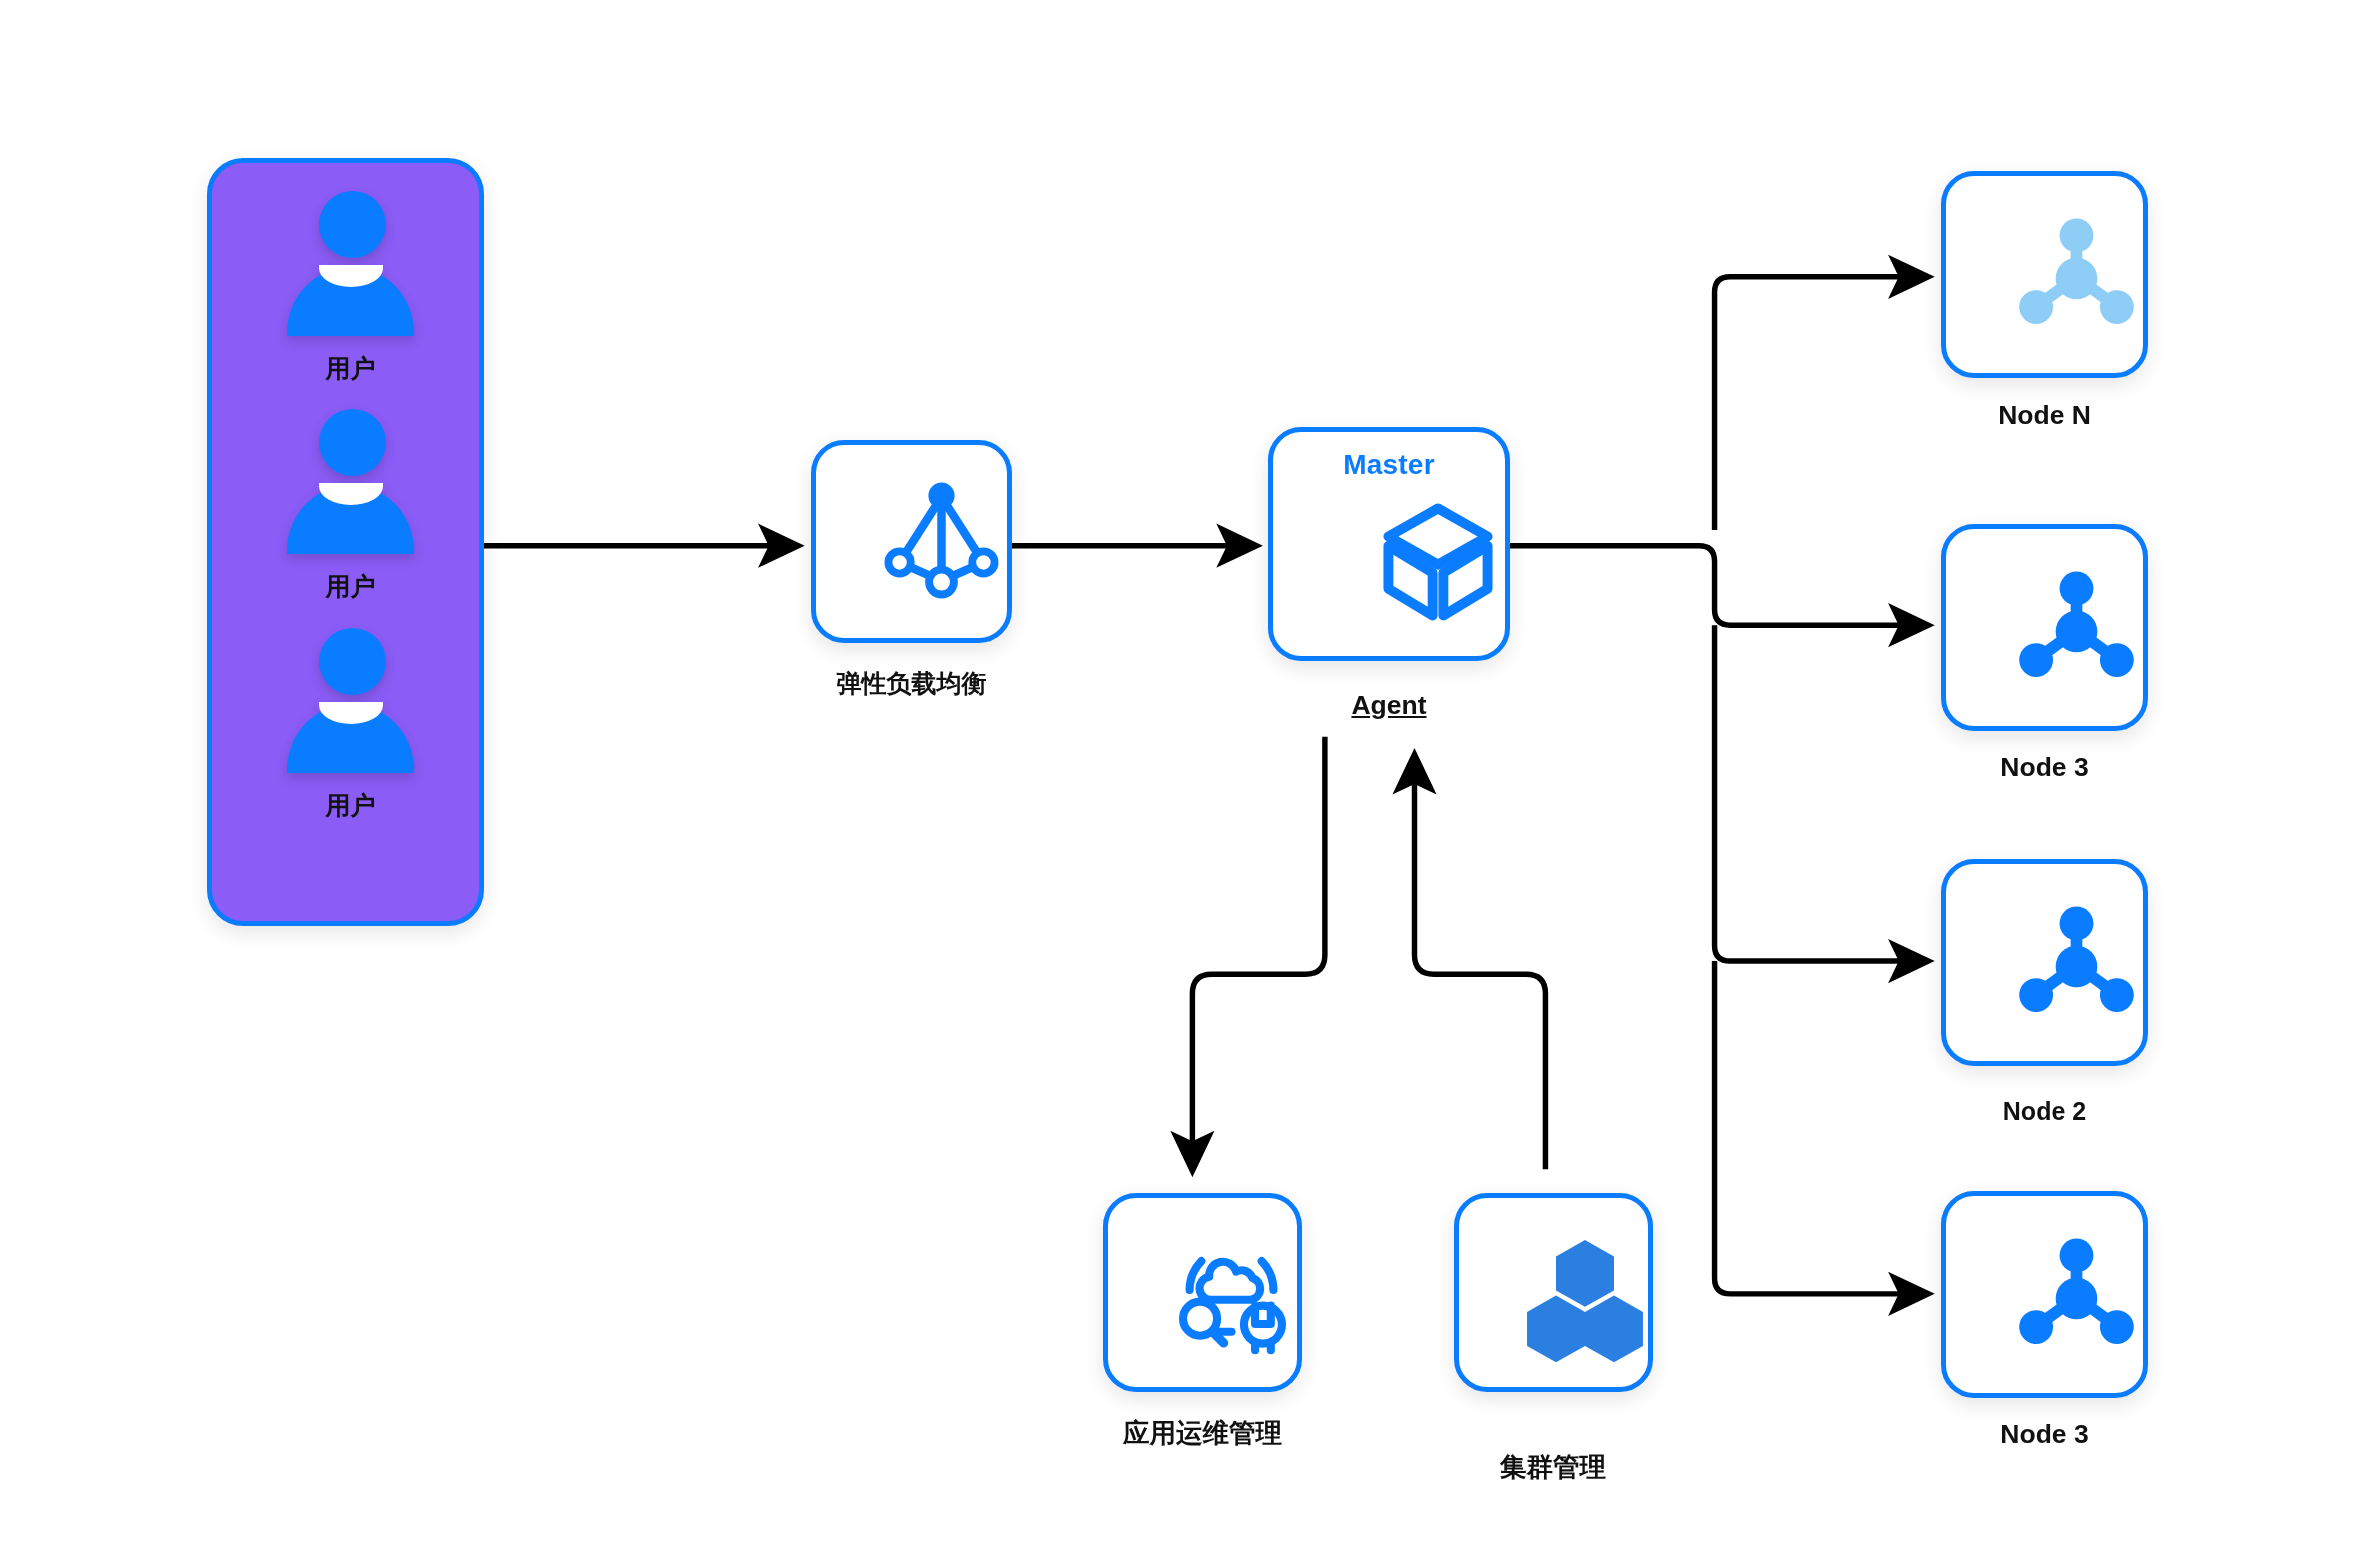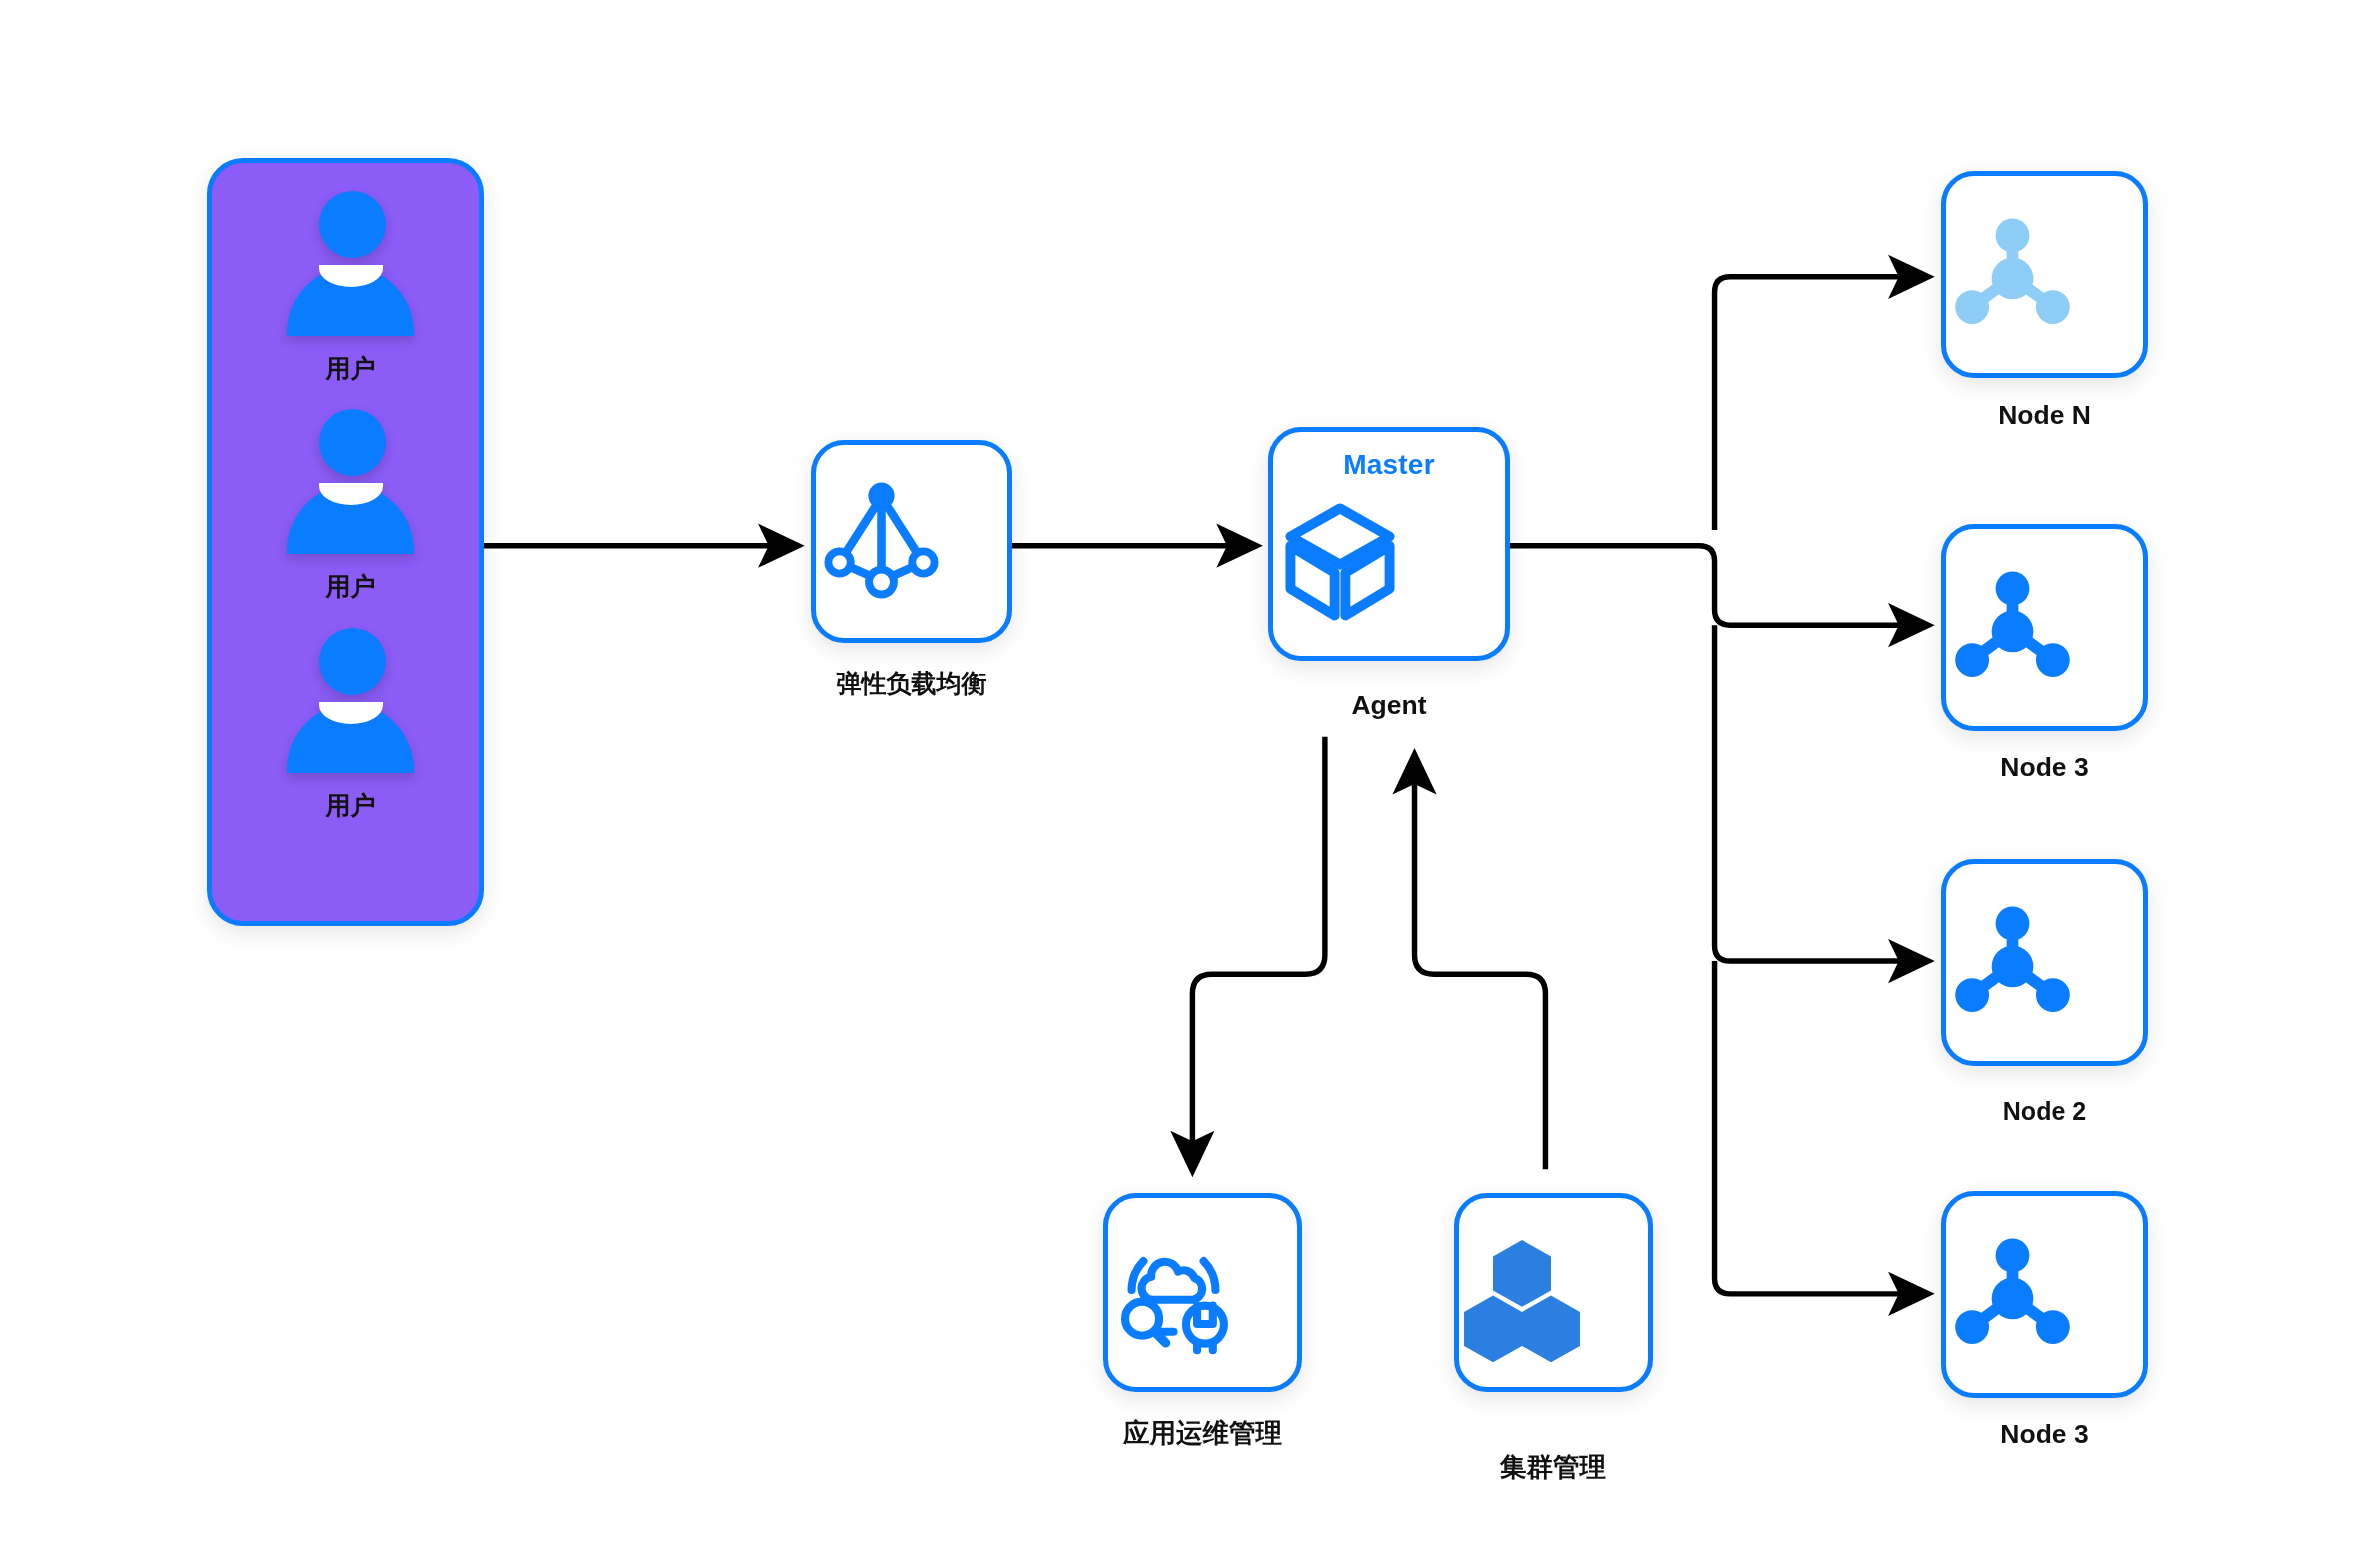--- a/index.html
+++ b/index.html
@@ -9,21 +9,21 @@
   }
   #canvas{position:absolute;inset:0;width:2377px;height:1559px;}
   #wires{position:absolute;left:0;top:0;width:2377px;height:1559px;pointer-events:none;}
 
   .node-box{
     position:absolute;box-sizing:border-box;
     background:#ffffff;
     border:5.5px solid var(--accent,#0A7CFF);
     border-radius:33px;
     box-shadow:0 6.2px 20px rgba(0,0,0,0.10);
-    display:flex;align-items:center;justify-content:flex-start;
+    display:flex;align-items:center;justify-content:flex-end;
   }
   .caption{
     position:absolute;text-align:center;
     font-weight:bold;color:#111111;
     white-space:nowrap;
   }
   .inner-title{
     position:absolute;left:0;right:0;text-align:center;
     font-weight:bold;color:#0A7CFF;
     font-size:28px;letter-spacing:0.2px;
@@ -125,21 +125,21 @@
   <div class="node-box" style="left:1268px;top:427px;width:242px;height:234px;">
     <div class="inner-title" style="top:17px;">Master</div>
     <svg width="134" height="134" viewBox="0 0 100 100" style="margin-top:36px;">
       <g stroke="#0A7CFF" stroke-width="7.4" fill="none" stroke-linejoin="round" stroke-linecap="round">
         <path d="M50 10 L87 31 L50 52 L13 31 Z"></path>
         <path d="M13 38 L46 58 L46 90 L13 70 Z"></path>
         <path d="M87 38 L54 58 L54 90 L87 70 Z"></path>
       </g>
     </svg>
   </div>
-  <div class="caption" style="left:1268px;top:690px;width:242px;font-size:26.5px;">Agent</div>
+  <div class="caption" style="left:1268px;top:690px;width:242px;font-size:26.5px;text-decoration:underline;">Agent</div>
 
   <div class="node-box" style="left:1941px;top:171px;width:207px;height:207px;">
     <svg width="133" height="125" viewBox="0 0 100 96">
       <g stroke="#8ECDF5" stroke-width="9" stroke-linecap="round">
         <path d="M50 20 L50 50"></path>
           <path d="M50 50 L20 72"></path>
           <path d="M50 50 L80 72"></path>
       </g>
       <circle cx="50" cy="18" r="13" fill="#8ECDF5"></circle>
       <circle cx="50" cy="51" r="16" fill="#8ECDF5"></circle>

